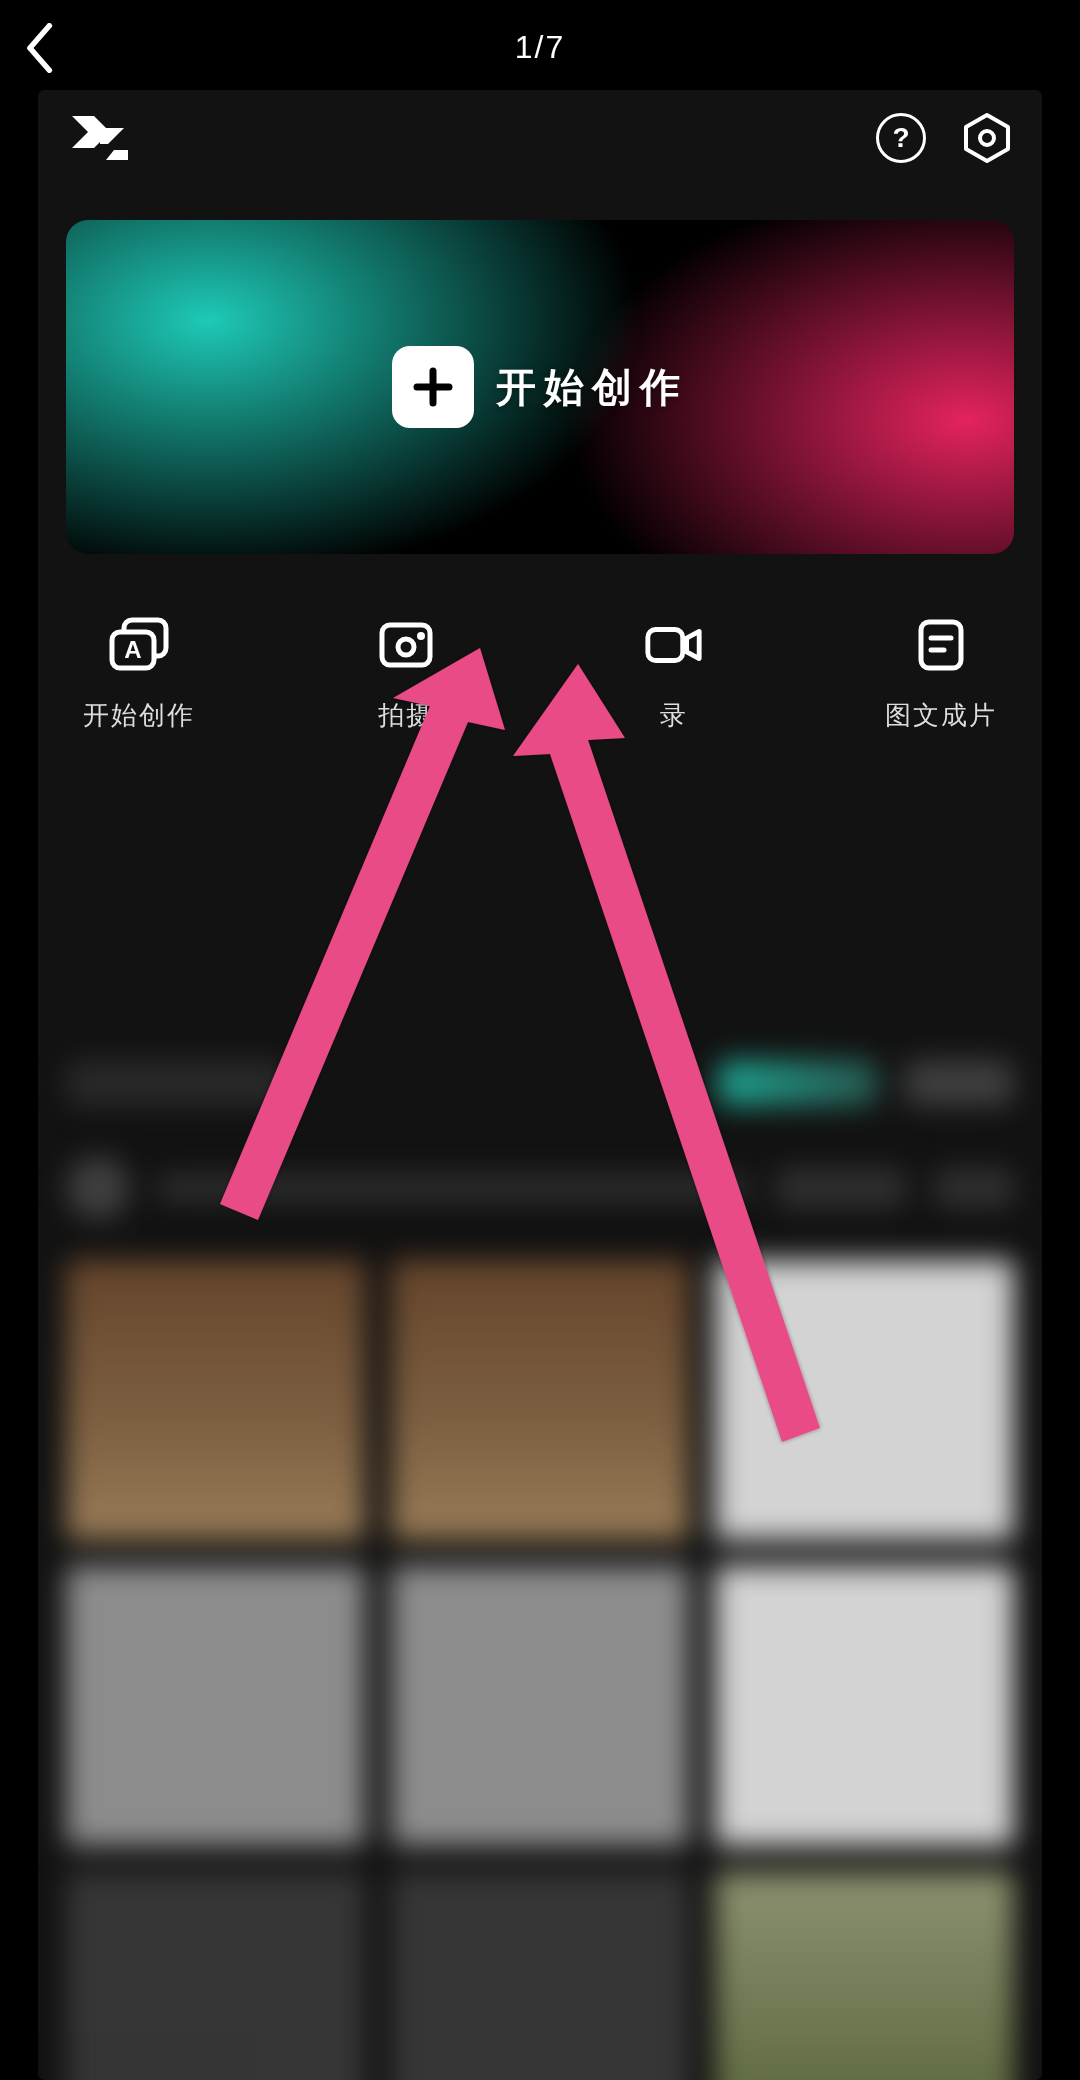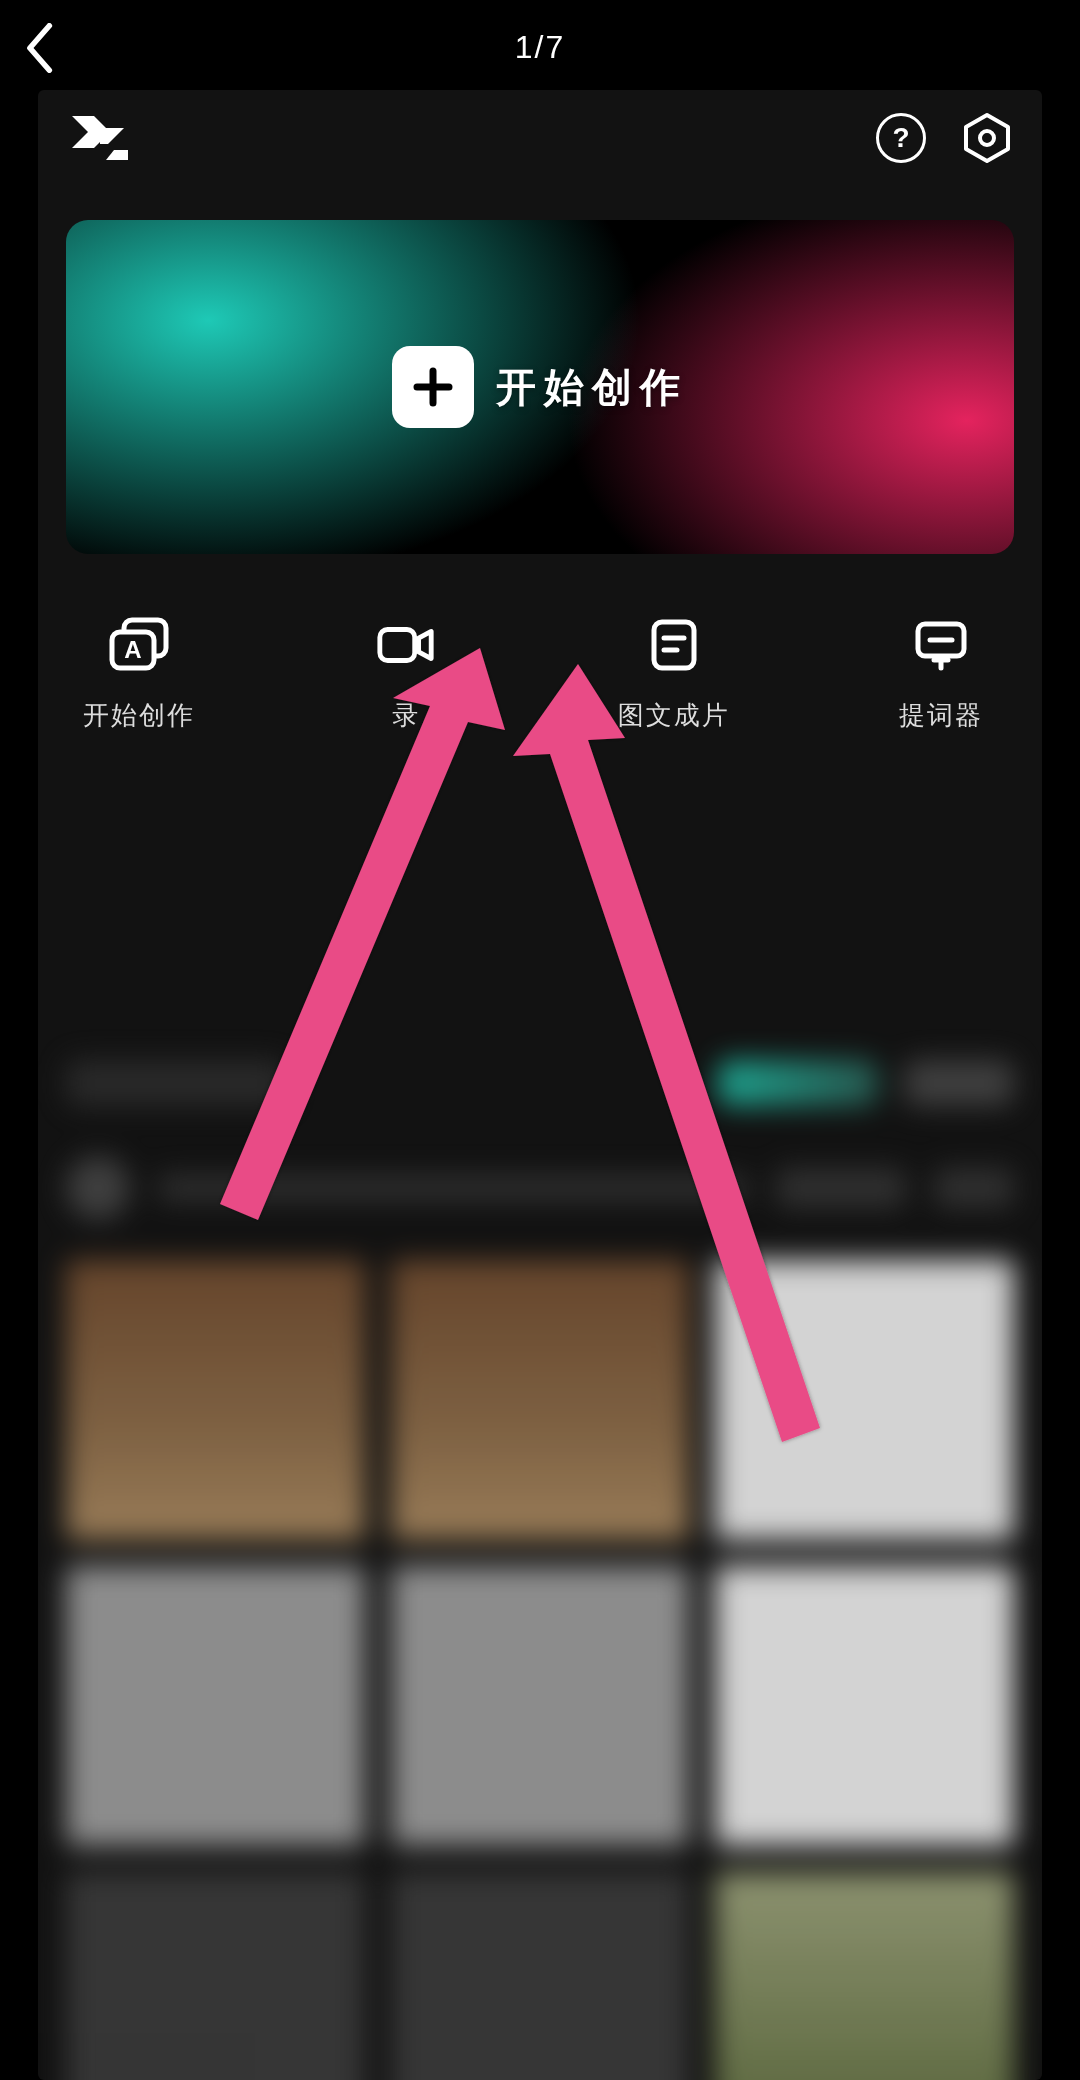--- a/index.html
+++ b/index.html
@@ -220,47 +220,46 @@
         <svg width="62" height="58" viewBox="0 0 62 58">
             <rect x="16" y="4" width="42" height="36" rx="8" fill="none" stroke="#fff" stroke-width="5"></rect>
             <rect x="4" y="16" width="42" height="36" rx="8" fill="#121212" stroke="#fff" stroke-width="5"></rect>
             <text x="25" y="42" font-size="24" font-weight="700" fill="#fff" text-anchor="middle" font-family="sans-serif">A</text>
           </svg>
       </div>
       <div class="tool-label">开始创作</div>
     </div>
     <div class="tool">
       <div class="tool-icon">
+        <svg width="58" height="58" viewBox="0 0 58 58">
+            <rect x="5" y="9" width="48" height="40" rx="8" fill="none" stroke="#fff" stroke-width="5"></rect>
+            <circle cx="44" cy="20" r="4" fill="#fff"></circle>
+            <circle cx="29" cy="31" r="8" fill="none" stroke="#fff" stroke-width="5"></circle>
+          </svg>
+      </div>
+      <div class="tool-label">拍摄</div>
+    </div>
+    <div class="tool">
+      <div class="tool-icon">
         <svg width="64" height="58" viewBox="0 0 64 58">
             <rect x="5" y="13" width="36" height="32" rx="8" fill="none" stroke="#fff" stroke-width="5"></rect>
             <path d="M45 22 L58 15 V43 L45 36 Z" fill="none" stroke="#fff" stroke-width="5" stroke-linejoin="round"></path>
           </svg>
       </div>
       <div class="tool-label">录</div>
     </div>
     <div class="tool">
       <div class="tool-icon">
         <svg width="54" height="58" viewBox="0 0 54 58">
             <rect x="7" y="6" width="40" height="46" rx="8" fill="none" stroke="#fff" stroke-width="5"></rect>
             <line x1="17" y1="22" x2="37" y2="22" stroke="#fff" stroke-width="5" stroke-linecap="round"></line>
             <line x1="17" y1="34" x2="30" y2="34" stroke="#fff" stroke-width="5" stroke-linecap="round"></line>
           </svg>
       </div>
       <div class="tool-label">图文成片</div>
-    </div>
-    <div class="tool">
-      <div class="tool-icon">
-        <svg width="58" height="58" viewBox="0 0 58 58">
-            <rect x="6" y="8" width="46" height="32" rx="7" fill="none" stroke="#fff" stroke-width="5"></rect>
-            <line x1="18" y1="24" x2="40" y2="24" stroke="#fff" stroke-width="5" stroke-linecap="round"></line>
-            <line x1="22" y1="44" x2="36" y2="44" stroke="#fff" stroke-width="5" stroke-linecap="round"></line>
-            <line x1="29" y1="44" x2="29" y2="52" stroke="#fff" stroke-width="5" stroke-linecap="round"></line>
-          </svg>
-      </div>
-      <div class="tool-label">提词器</div>
     </div>
   </div>
 
   <div class="blurred-content">
     <div class="blur-row1">
       <div class="blur-chip blur-chipA"></div>
       <div style="display:flex; gap:26px">
         <div class="blur-chip blur-chipB"></div>
         <div class="blur-chip blur-chipC"></div>
       </div>

